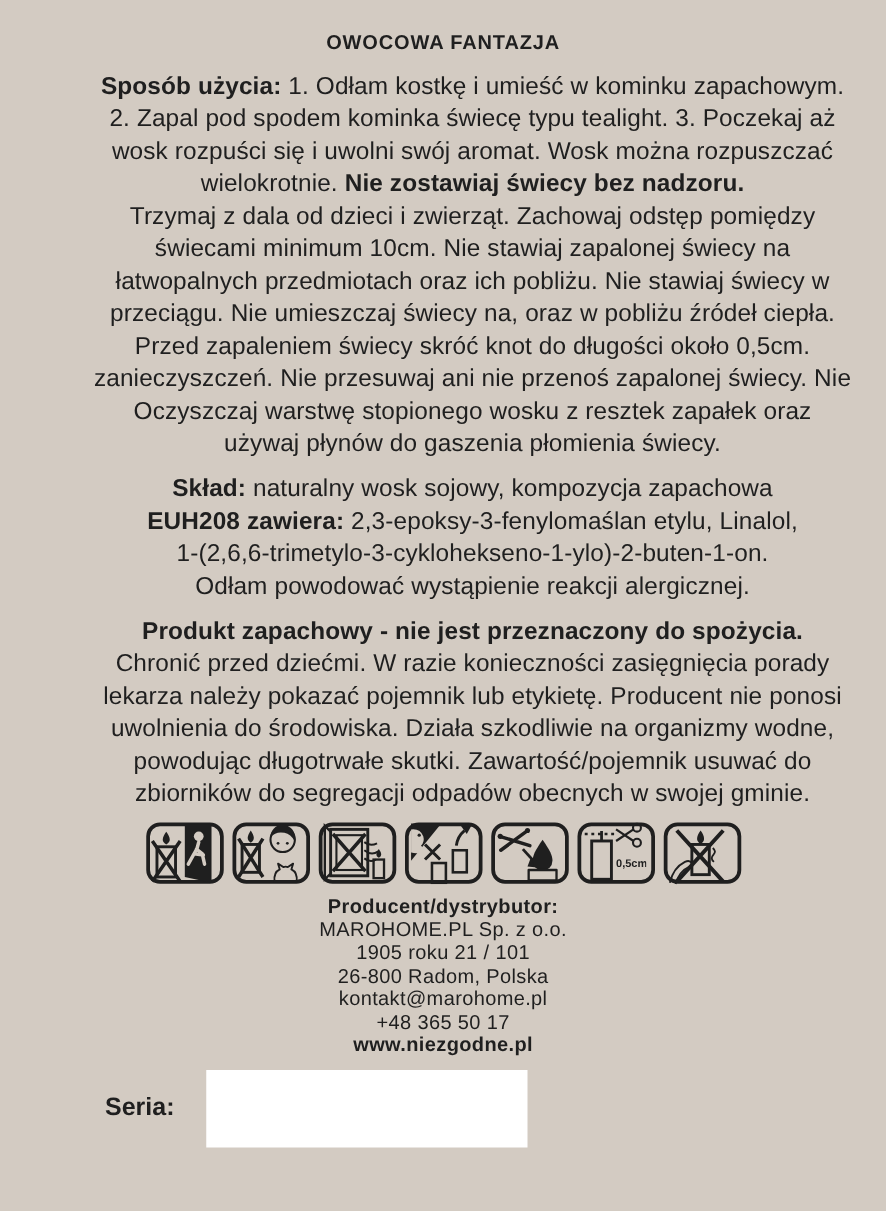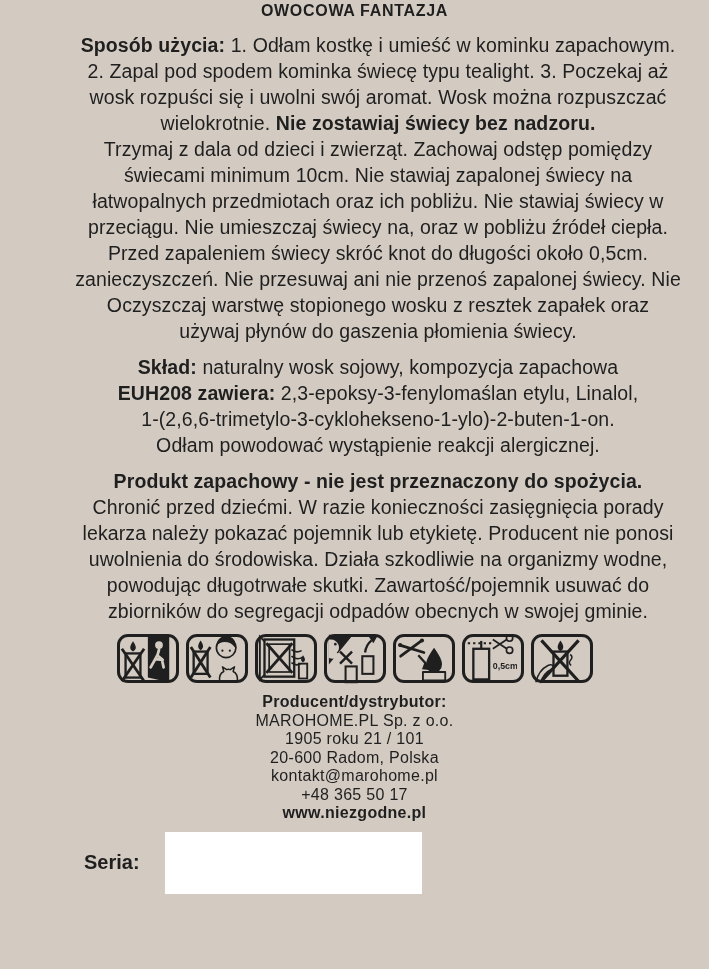--- a/index.html
+++ b/index.html
@@ -15,21 +15,21 @@
     font-family: "Liberation Sans", sans-serif;
     overflow: hidden;
   }
   .label-root { width: 709px; height: 969px; }
 
   .title {
     text-align: center;
     font-size: 16px;
     font-weight: 700;
     letter-spacing: 0.7px;
-    padding-top: 2px;
+    padding-top: 26px;
     margin-bottom: 12px;
   }
 
   .body-text {
     font-size: 19.5px;
     line-height: 26px;
     text-align: center;
     letter-spacing: 0.1px;
   }
   .para { margin-bottom: 10px; padding-left: 47px; }
@@ -207,21 +207,21 @@
         <path class="s" d="M8 8 L48 52 M48 8 L8 52" stroke-width="3.4"></path>
       </svg>
     </div>
 
   </div>
 
   <div class="producer">
     <div class="b">Producent/dystrybutor:</div>
     <div>MAROHOME.PL Sp. z o.o.</div>
     <div>1905 roku 21 / 101</div>
-    <div>20-600 Radom, Polska</div>
+    <div>26-800 Radom, Polska</div>
     <div>kontakt@marohome.pl</div>
     <div>+48 365 50 17</div>
     <div class="b">www.niezgodne.pl</div>
   </div>
 
   <div class="series-row">
     <span class="series-label">Seria:</span>
     <span class="series-box"></span>
   </div>
 

